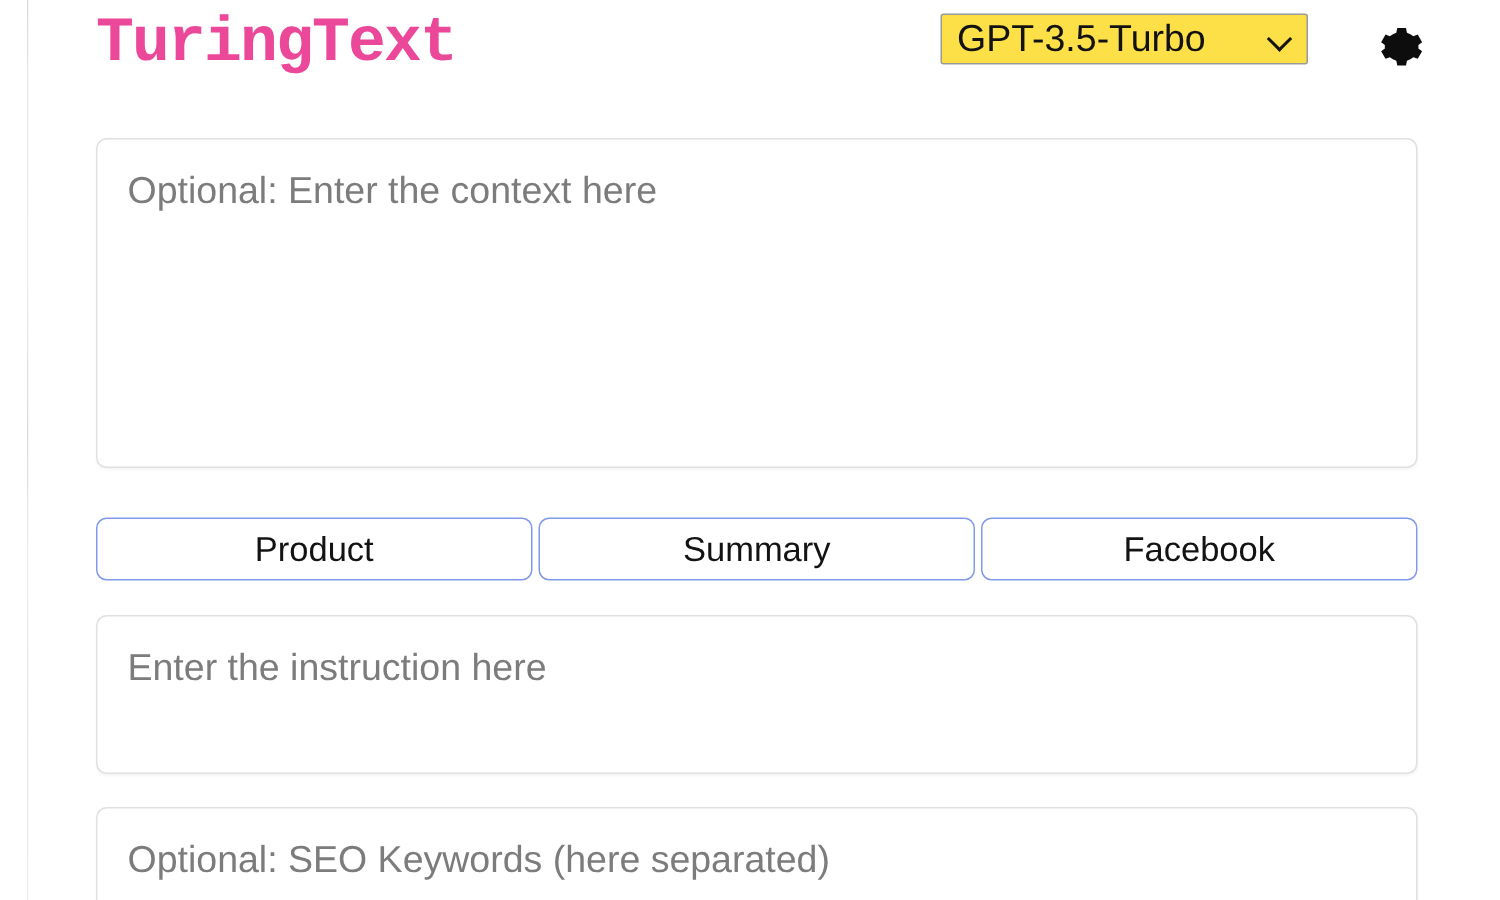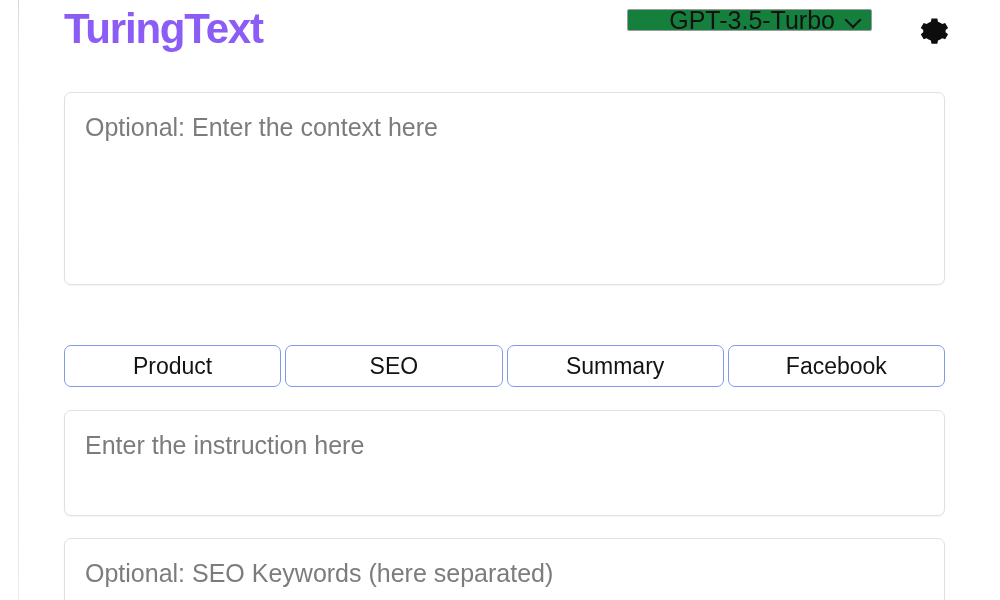--- a/index.html
+++ b/index.html
@@ -49,37 +49,37 @@
     height: 72px;
   }
 
   .app-title {
     position: absolute;
     left: 45px;
     top: 4px;
     font-size: 42px;
     font-weight: bold;
     letter-spacing: -1.2px;
-    color: #8b5cf6;
+    color: #ec4899;
     line-height: 50px;
-    font-family: Liberation Sans, sans-serif;
+    font-family: Liberation Mono, monospace;
   }
 
   .model-select {
     position: absolute;
     left: 608px;
     top: 9px;
     width: 245px;
-    height: 22px;
+    height: 34px;
     border: 1px solid #9a9a9a;
     border-radius: 2px;
-    background: #15803d;
+    background: #fde047;
     display: flex;
     align-items: center;
-    justify-content: flex-end;
+    justify-content: space-between;
     gap: 10px;
     padding: 0 10px;
   }
 
   .model-select-label {
     font-size: 25px;
     color: #121212;
     line-height: 30px;
     white-space: nowrap;
     font-family: "Liberation Sans", sans-serif;
@@ -133,21 +133,21 @@
     color: #7c7c7c;
     line-height: 32px;
     white-space: nowrap;
     font-family: "Liberation Sans", sans-serif;
   }
 
   #context-field {
     left: 45px;
     top: 92px;
     width: 881px;
-    height: 193px;
+    height: 220px;
   }
 
   #instruction-field {
     left: 45px;
     top: 410px;
     width: 881px;
     height: 106px;
   }
 
   #keywords-field {
@@ -212,21 +212,20 @@
       </div>
 
     </div>
 
     <div class="field" id="context-field">
       <div class="placeholder">Optional: Enter the context here</div>
     </div>
 
     <div class="preset-row">
       <div class="preset-button">Product</div>
-      <div class="preset-button">SEO</div>
       <div class="preset-button">Summary</div>
       <div class="preset-button">Facebook</div>
     </div>
 
     <div class="field" id="instruction-field">
       <div class="placeholder">Enter the instruction here</div>
     </div>
 
     <div class="field" id="keywords-field">
       <div class="placeholder">Optional: SEO Keywords (here separated)</div>

